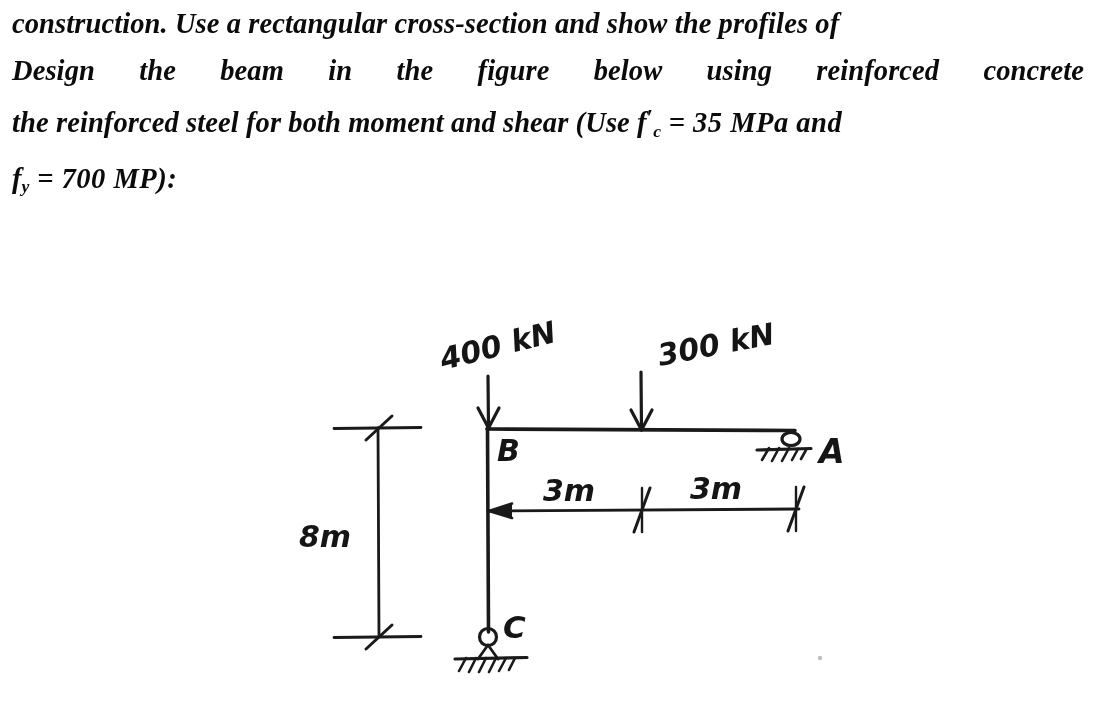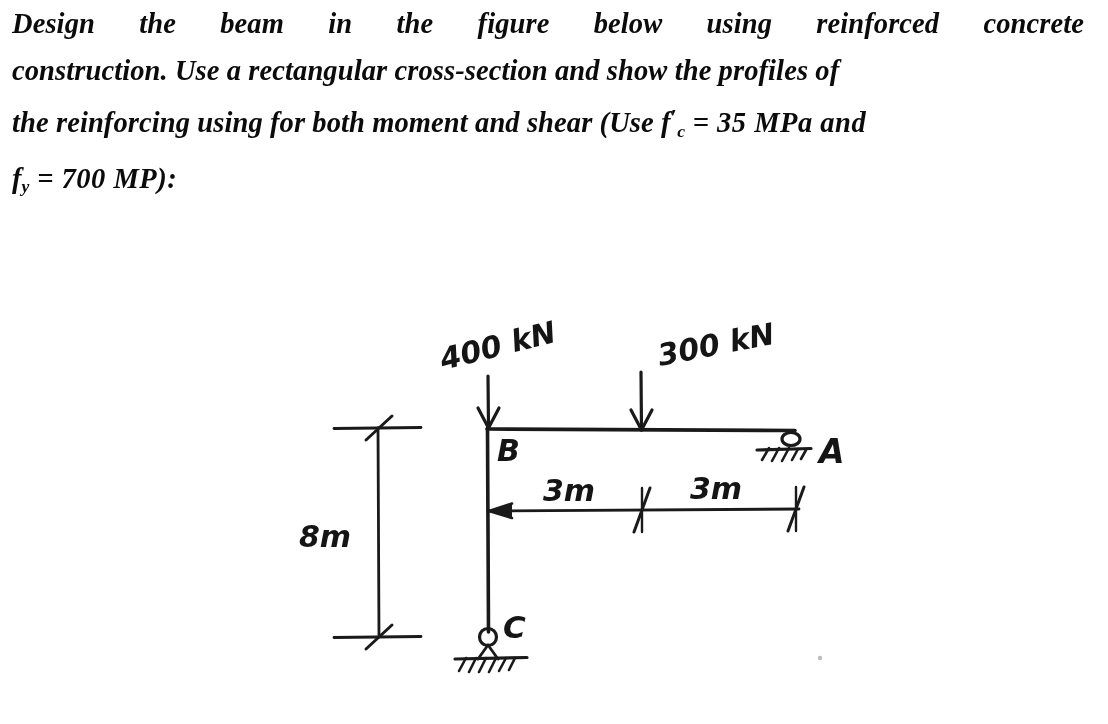--- a/index.html
+++ b/index.html
@@ -65,23 +65,23 @@
     font-weight: 700;
     fill: #151515;
   }
 </style>
 </head>
 <body>
 
 <div id="page">
 
   <div class="statement">
+    <span class="stmt-line">construction. Use a rectangular cross-section and show the profiles of</span>
     <span class="stmt-line just">Design the beam in the figure below using reinforced concrete</span>
-    <span class="stmt-line">construction. Use a rectangular cross-section and show the profiles of</span>
-    <span class="stmt-line"><span>the reinforcing using for both moment and shear (Use </span><span style="font-style:italic">f</span><span class="prime">′</span><span class="sub">c</span><span class="eq"> = 35 MPa and</span></span>
+    <span class="stmt-line"><span>the reinforced steel for both moment and shear (Use </span><span style="font-style:italic">f</span><span class="prime">′</span><span class="sub">c</span><span class="eq"> = 35 MPa and</span></span>
     <span class="stmt-line"><span style="font-style:italic">f</span><span class="sub">y</span><span class="eq"> = 700 MP):</span></span>
   </div>
 
   <div id="figure">
     <svg width="1108" height="424" viewBox="0 0 1108 424" xmlns="http://www.w3.org/2000/svg">
 
       <g stroke="#1a1a1a" fill="none" stroke-linecap="round" stroke-linejoin="round">
 
         <path d="M487 129 L795 130.5" stroke-width="3.6"></path>
 

